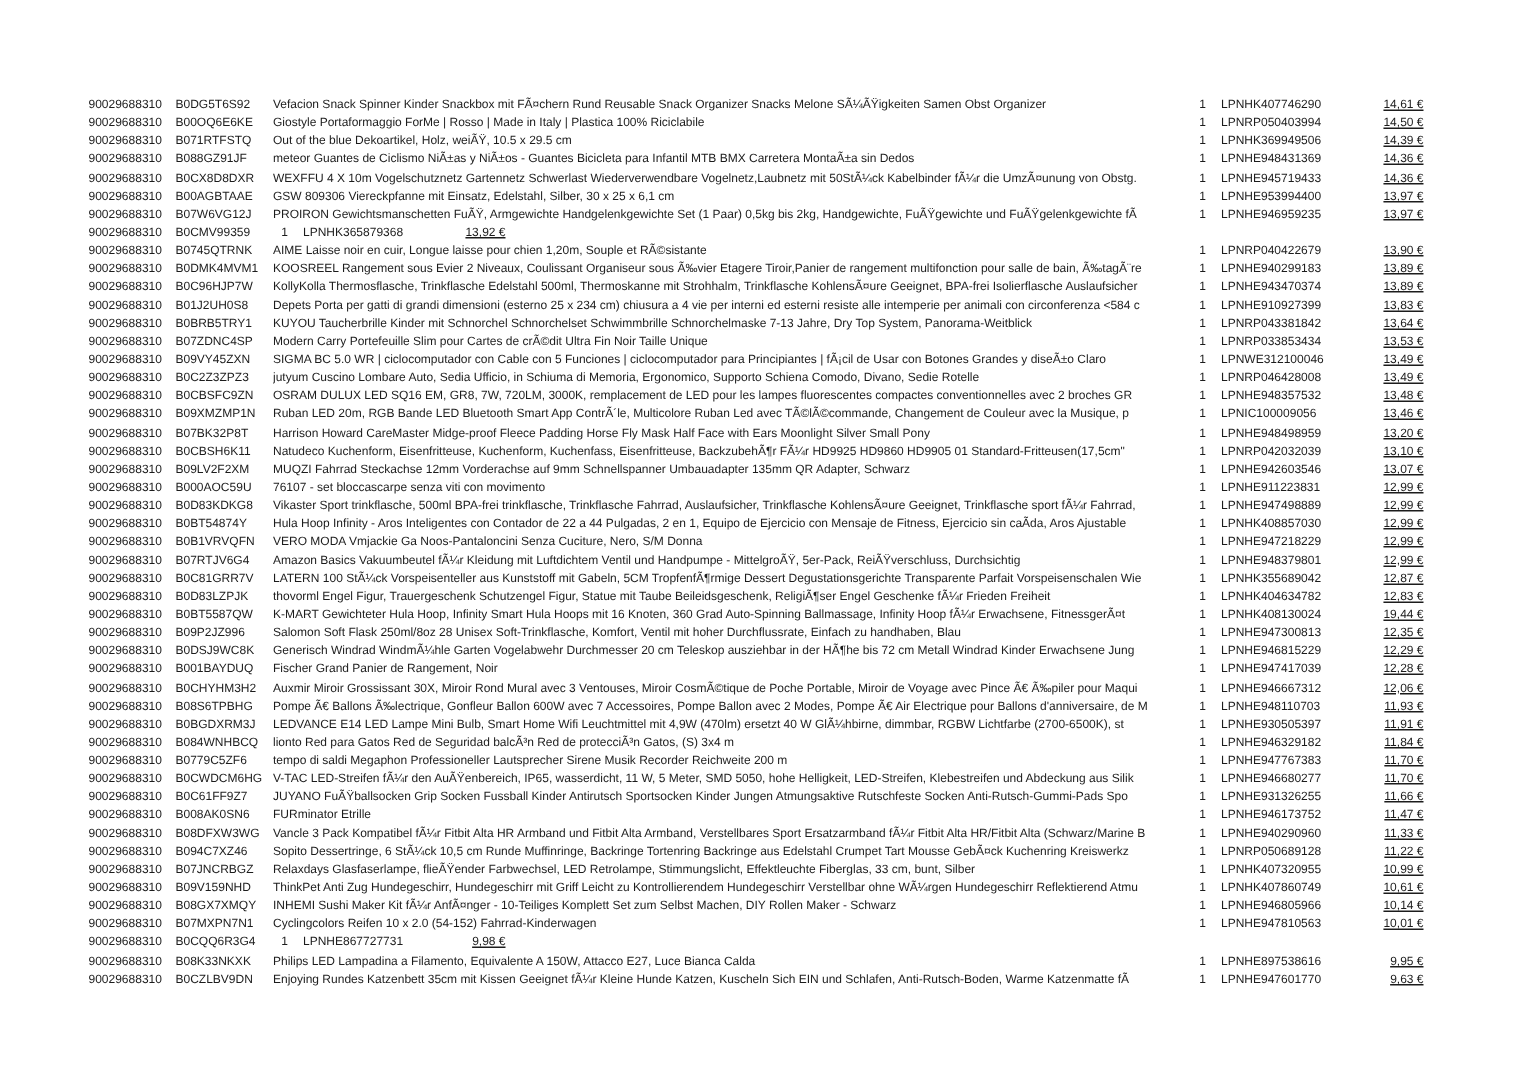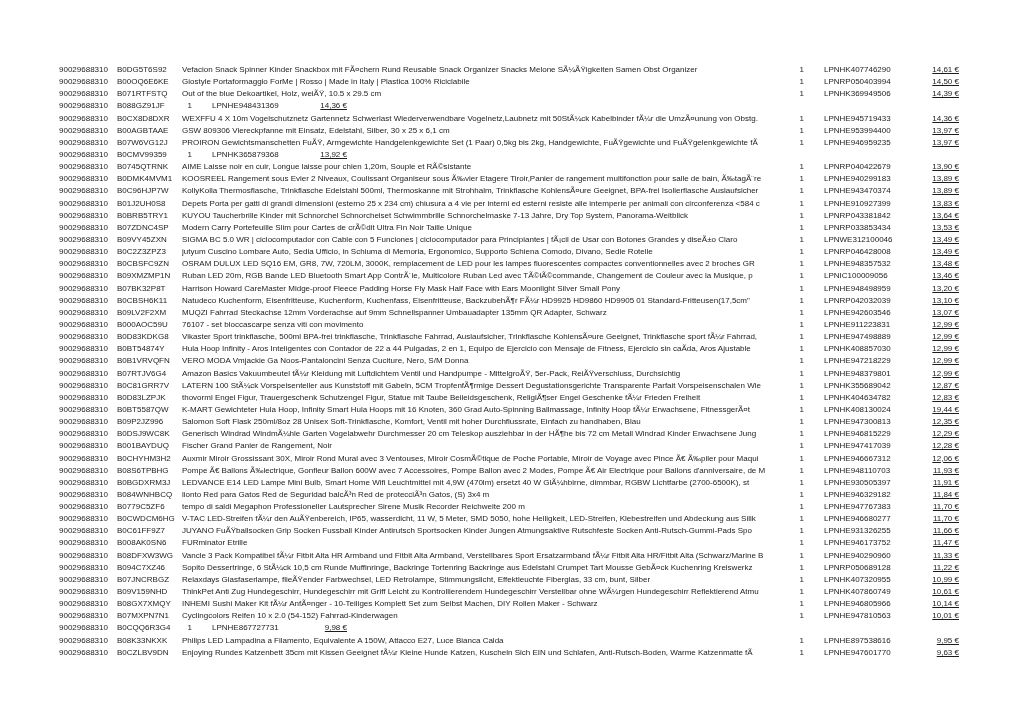--- a/index.html
+++ b/index.html
@@ -31,21 +31,21 @@
     align-items: baseline;
     height: 12.15px;
     line-height: 12.15px;
     font-size: 8px;
     white-space: nowrap;
   }
   .c-order { flex: none; width: 58px; overflow: hidden; }
   .c-asin  { flex: none; width: 65px; overflow: hidden; }
   .c-desc  { flex: none; width: 612px; overflow: hidden; }
   .c-qty   { flex: none; width: 10px; text-align: right; }
-  .c-lpn   { flex: none; width: 88px; padding-left: 20px; overflow: hidden; }
+  .c-lpn   { flex: none; width: 88px; padding-left: 10px; overflow: hidden; }
   .c-price { flex: none; width: 47px; text-align: right; text-decoration: underline; }
 </style>
 </head>
 <body>
 
 <div class="page">
   <div class="table" id="rows-container">
       <div class="row">
         <span class="c-order">90029688310</span>
         <span class="c-asin">B0DG5T6S92</span>
@@ -66,20 +66,21 @@
         <span class="c-order">90029688310</span>
         <span class="c-asin">B071RTFSTQ</span>
         <span class="c-desc">Out of the blue Dekoartikel, Holz, weiÃŸ, 10.5 x 29.5 cm</span>
         <span class="c-qty">1</span>
         <span class="c-lpn">LPNHK369949506</span>
         <span class="c-price">14,39 €</span>
       </div>
       <div class="row">
         <span class="c-order">90029688310</span>
         <span class="c-asin">B088GZ91JF</span>
+        <span class="c-desc">meteor Guantes de Ciclismo NiÃ±as y NiÃ±os - Guantes Bicicleta para Infantil MTB BMX Carretera MontaÃ±a sin Dedos</span>
         <span class="c-qty">1</span>
         <span class="c-lpn">LPNHE948431369</span>
         <span class="c-price">14,36 €</span>
       </div>
       <div class="row">
         <span class="c-order">90029688310</span>
         <span class="c-asin">B0CX8D8DXR</span>
         <span class="c-desc">WEXFFU 4 X 10m Vogelschutznetz Gartennetz Schwerlast Wiederverwendbare Vogelnetz,Laubnetz mit 50StÃ¼ck Kabelbinder fÃ¼r die UmzÃ¤unung von Obstg.</span>
         <span class="c-qty">1</span>
         <span class="c-lpn">LPNHE945719433</span>

